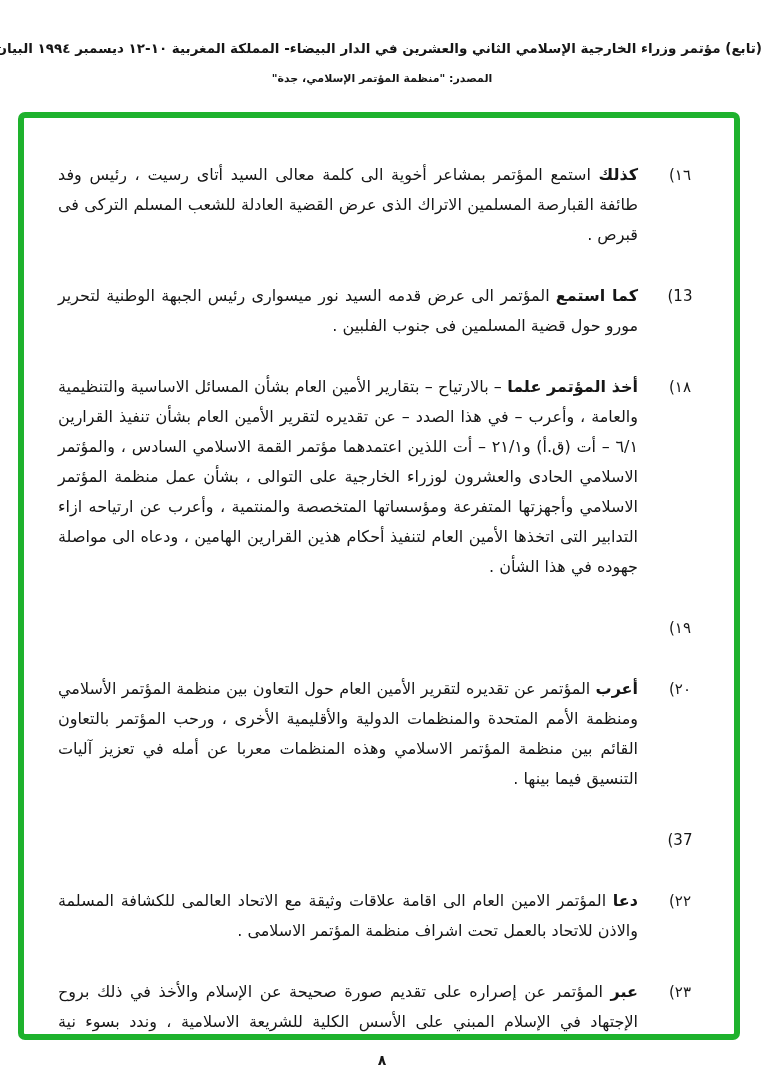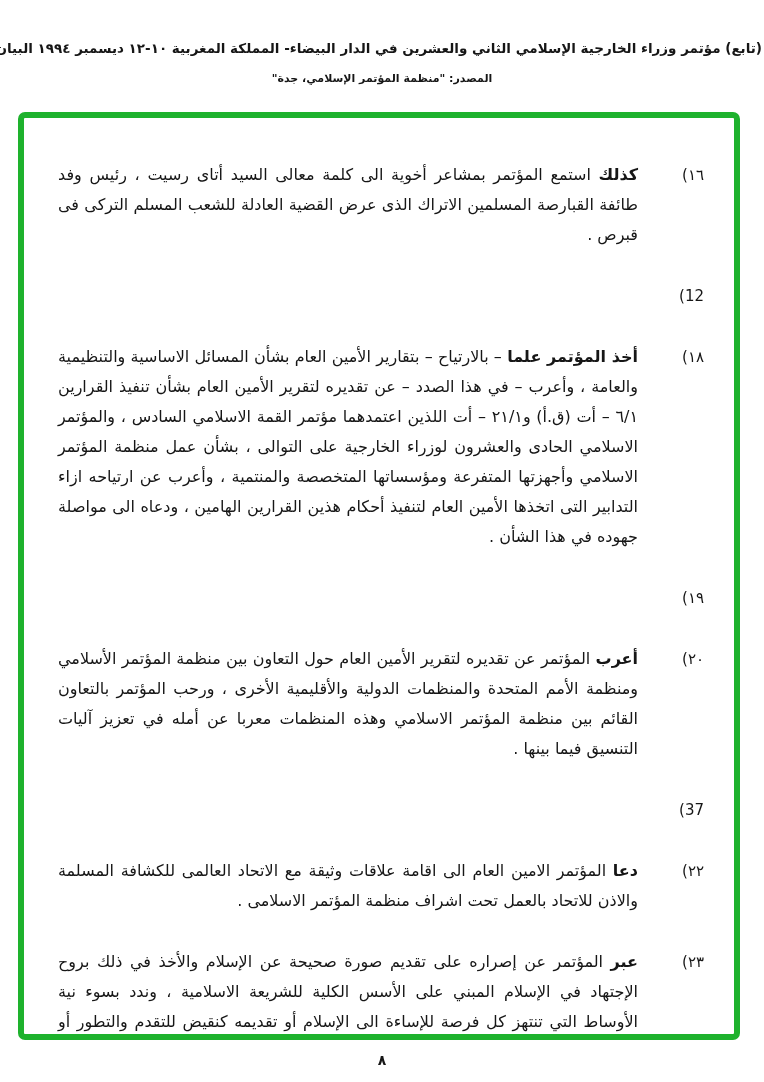--- a/index.html
+++ b/index.html
@@ -41,21 +41,21 @@
     direction: rtl;
     display: flex;
     align-items: flex-start;
     margin-bottom: 31px;
   }
   .item-number {
     flex: 0 0 48px;
     margin-left: 18px;
     font-size: 15px;
     line-height: 30px;
-    text-align: right;
+    text-align: center;
     direction: ltr;
     unicode-bidi: isolate;
   }
   .item-body {
     flex: 1 1 auto;
     font-size: 16px;
     line-height: 30px;
     text-align: justify;
     text-justify: inter-word;
   }
@@ -79,21 +79,22 @@
   <div class="doc-source">المصدر: "منظمة المؤتمر الإسلامي، جدة"</div>
 
   <div class="content-box">
 
     <div class="item">
       <span class="item-number">(١٦</span>
       <span class="item-body"><span class="item-lead">كذلك</span> <span>استمع المؤتمر بمشاعر أخوية الى كلمة معالى السيد أتاى رسيت ، رئيس وفد طائفة القبارصة المسلمين الاتراك الذى عرض القضية العادلة للشعب المسلم التركى فى قبرص .</span></span>
     </div>
 
     <div class="item">
-      <span class="item-number">(12</span>
+      <span class="item-number">(13</span>
+      <span class="item-body"><span class="item-lead">كما استمع</span> <span>المؤتمر الى عرض قدمه السيد نور ميسوارى رئيس الجبهة الوطنية لتحرير مورو حول قضية المسلمين فى جنوب الفلبين .</span></span>
     </div>
 
     <div class="item">
       <span class="item-number">(١٨</span>
       <span class="item-body"><span class="item-lead">أخذ المؤتمر علما</span> <span>– بالارتياح – بتقارير الأمين العام بشأن المسائل الاساسية والتنظيمية والعامة ، وأعرب – في هذا الصدد – عن تقديره لتقرير الأمين العام بشأن تنفيذ القرارين ٦/١ – أت (ق.أ) و٢١/١ – أت اللذين اعتمدهما مؤتمر القمة الاسلامي السادس ، والمؤتمر الاسلامي الحادى والعشرون لوزراء الخارجية على التوالى ، بشأن عمل منظمة المؤتمر الاسلامي وأجهزتها المتفرعة ومؤسساتها المتخصصة والمنتمية ، وأعرب عن ارتياحه ازاء التدابير التى اتخذها الأمين العام لتنفيذ أحكام هذين القرارين الهامين ، ودعاه الى مواصلة جهوده في هذا الشأن .</span></span>
     </div>
 
     <div class="item">
       <span class="item-number">(١٩</span>
     </div>

